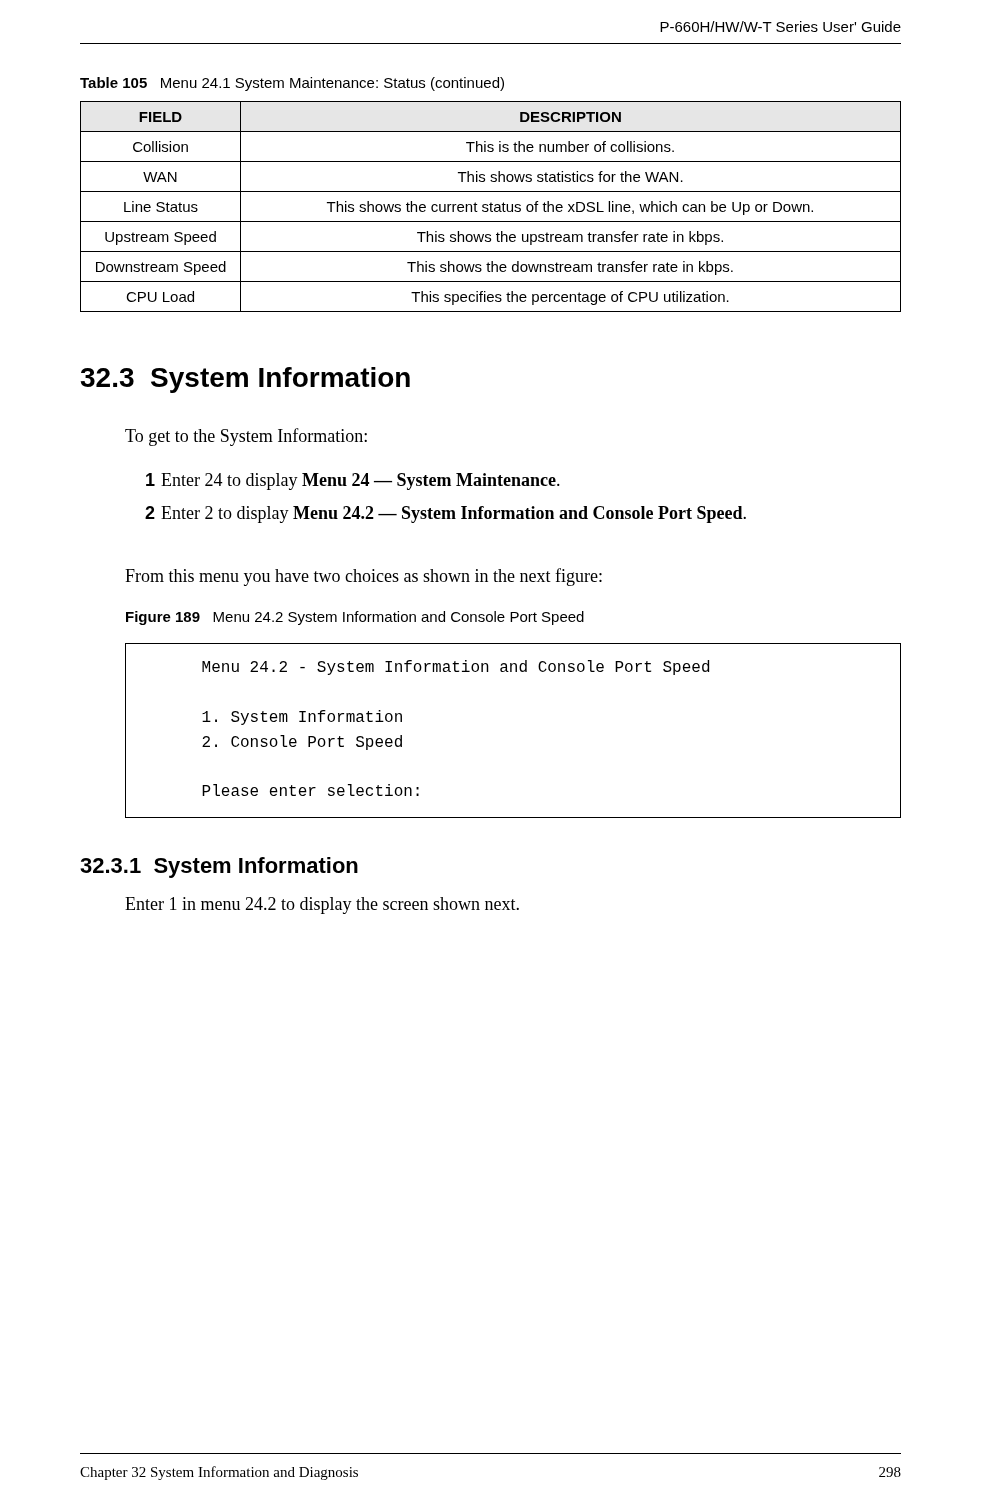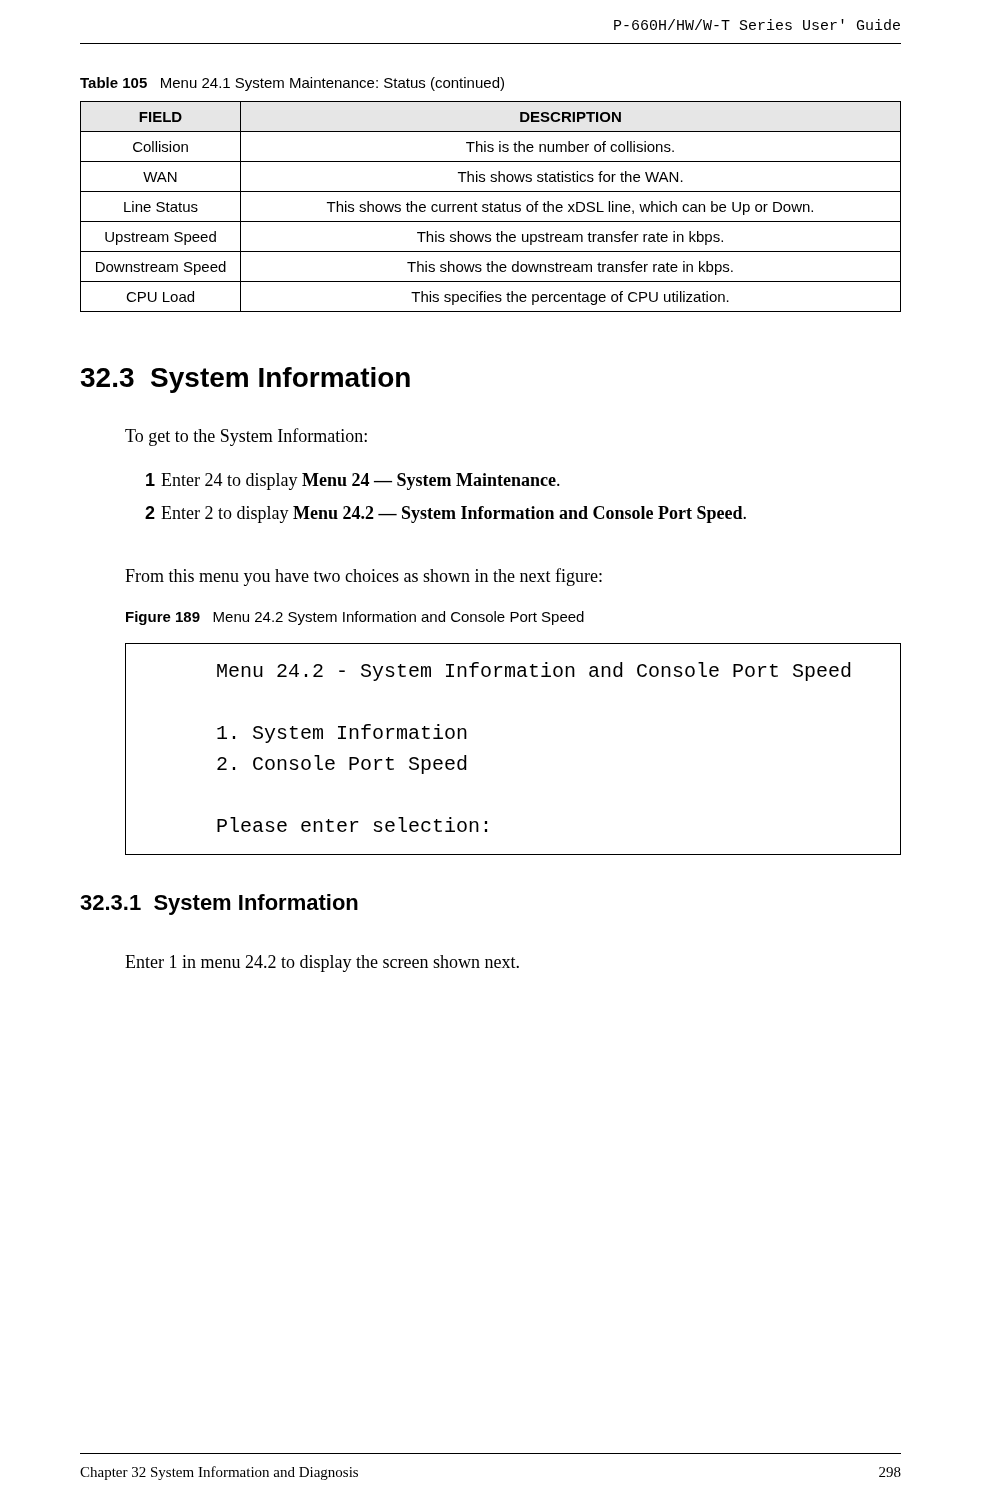--- a/index.html
+++ b/index.html
@@ -15,21 +15,21 @@
       height: 1503px;
       position: relative;
       padding: 0 80px;
     }
     .header {
       display: flex;
       justify-content: flex-end;
       padding-top: 18px;
       padding-bottom: 8px;
       border-bottom: 1.5px solid #000;
-      font-family: Liberation Mono, monospace;
+      font-family: Liberation Sans, sans-serif;
       font-size: 15px;
     }
     .content {
       padding-top: 30px;
     }
     .table-caption {
       font-family: Arial, Helvetica, sans-serif;
       font-size: 15px;
       margin-bottom: 10px;
     }
@@ -97,30 +97,30 @@
     }
     .fig-caption .fig-label {
       font-weight: bold;
     }
     .figure-box {
       border: 1px solid #000;
       margin-left: 45px;
       margin-right: 0;
       padding: 12px 18px;
       font-family: "Courier New", Courier, monospace;
-      font-size: 20px;
+      font-size: 16px;
       line-height: 1.55;
       white-space: pre;
       margin-bottom: 35px;
     }
     h2.subsection {
       font-family: Arial, Helvetica, sans-serif;
       font-size: 22px;
       font-weight: bold;
-      margin-bottom: 34px;
+      margin-bottom: 13px;
     }
     .footer {
       position: absolute;
       bottom: 22px;
       left: 80px;
       right: 80px;
       border-top: 1.5px solid #000;
       padding-top: 10px;
       display: flex;
       justify-content: space-between;

